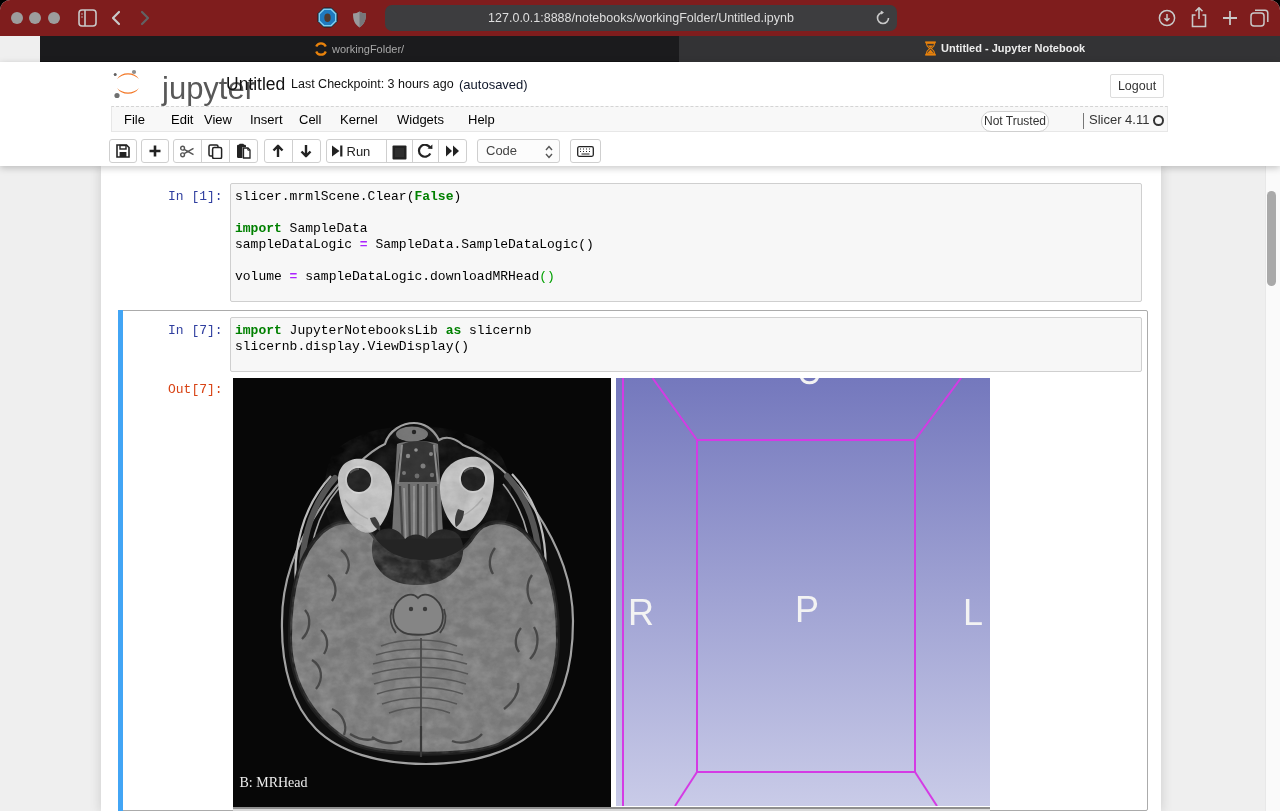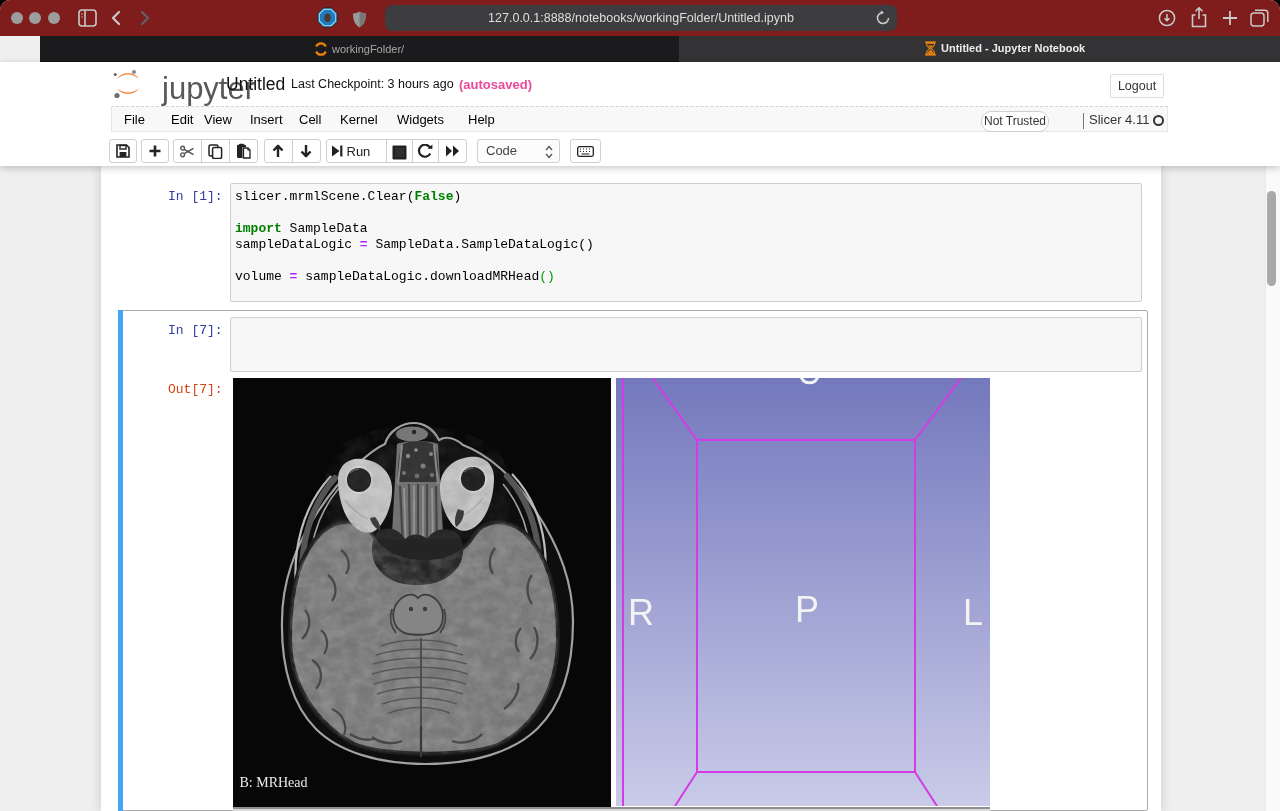--- a/index.html
+++ b/index.html
@@ -15,21 +15,21 @@
 #tab2 { position:absolute; left:639px; top:0; width:641px; height:26px; background:#333335; }
 .tabtext1 { position:absolute; left:292px; top:7px; font-size:11px; color:#a8a8a8; }
 .tabtext2 { position:absolute; left:901px; top:6px; font-size:11px; font-weight:bold; color:#ececec; }
 
 #page { position:absolute; left:0; top:62px; width:1280px; height:749px; background:#efefef; }
 #jheader { position:absolute; left:0; top:0; width:1280px; height:104px; background:#fff; box-shadow:0 2px 7px rgba(0,0,0,0.22); z-index:5; }
 #hdrtop { position:absolute; left:0; top:0; width:1280px; height:44px; background:#fff; }
 #jlogotext { position:absolute; left:144px; top:9px; font-size:31px; color:#585858;margin-left:18px; }
 #title { position:absolute; left:226px; top:12px; font-size:17.5px; color:#111; }
 #checkpoint { position:absolute; left:291px; top:15px; font-size:12.5px; color:#111; white-space:nowrap; }
-#autosaved { position:absolute; left:459px; top:15px; font-size:13px; color:#ec4899; white-space:nowrap;font-weight:bold; }
+#autosaved { position:absolute; left:459px; top:15px; font-size:13px; color:#0f172a; white-space:nowrap; }
 #logout { position:absolute; left:1110px; top:12px; width:54px; height:24px; background:#fff; border:1px solid #dcdcdc; border-radius:2px; font-size:12.5px; color:#333; text-align:center; line-height:22px; }
 #menubar { position:absolute; left:111px; top:44px; width:1057px; height:26px; background:#f8f8f8; border:1px solid #e7e7e7; border-top:1px dashed #d4d4d4; }
 .mitem { position:absolute; top:4.5px; font-size:13px; color:#000; }
 #nottrusted { position:absolute; left:869px; top:4px; width:68px; height:21px; border:1px solid #cfcfcf; border-radius:10px; background:#fff; font-size:12px; color:#333; text-align:center; line-height:19px; white-space:nowrap; }
 #ksep { position:absolute; left:971px; top:6px; width:1px; height:16px; background:#777; }
 #kname { position:absolute; left:977px; top:5px; font-size:13px; color:#333; white-space:nowrap; }
 #kcirc { position:absolute; left:1041px; top:8px; width:11px; height:11px; border:2px solid #333; border-radius:50%; }
 #toolbar { position:absolute; left:0; top:70px; width:1184px; height:34px; background:#fff; }
 .tbtn { position:absolute; top:7px; height:24px; background:#fff; border:1px solid #cfcfcf; }
 .tsvg { position:absolute; }
@@ -242,20 +242,22 @@
 
 <span class="kw">import</span> SampleData
 sampleDataLogic <span class="op">=</span> SampleData.SampleDataLogic()
 
 volume <span class="op">=</span> sampleDataLogic.downloadMRHead<span class="mb">()</span></div>
 
   <div id="cell2box"></div>
   <div id="bluebar"></div>
   <div class="inprompt" style="left:168px; top:261px;">In [7]:</div>
   <div class="inputarea" style="left:230px; top:255px; width:912px; height:55px;"></div>
+  <div class="code mono" style="left:235px; top:261px;"><span class="kw">import</span> JupyterNotebooksLib <span class="kw">as</span> slicernb
+slicernb.display.ViewDisplay()</div>
   <div class="outprompt" style="left:168px; top:320px;">Out[7]:</div>
 
   <div id="mri" style="position:absolute; left:233px; top:316px; width:378px; height:429px;">
   <svg width="378" height="429" viewBox="0 0 378 429">
     <defs>
       <clipPath id="brainclip">
               <path d="M57 260 C57 210 67 174 89 154 C107 139 130 142 140 157 C151 174 168 182 191 182 C214 182 231 174 241 157 C251 142 272 139 291 154 C313 175 325 210 325 260 C325 307 305 346 267 366 C240 379 151 379 121 366 C83 346 57 307 57 260 Z"></path>
             </clipPath>
       <filter id="texd" x="-5%" y="-5%" width="110%" height="110%">
         <feTurbulence type="fractalNoise" baseFrequency="0.055 0.065" numOctaves="4" seed="11"></feTurbulence>

